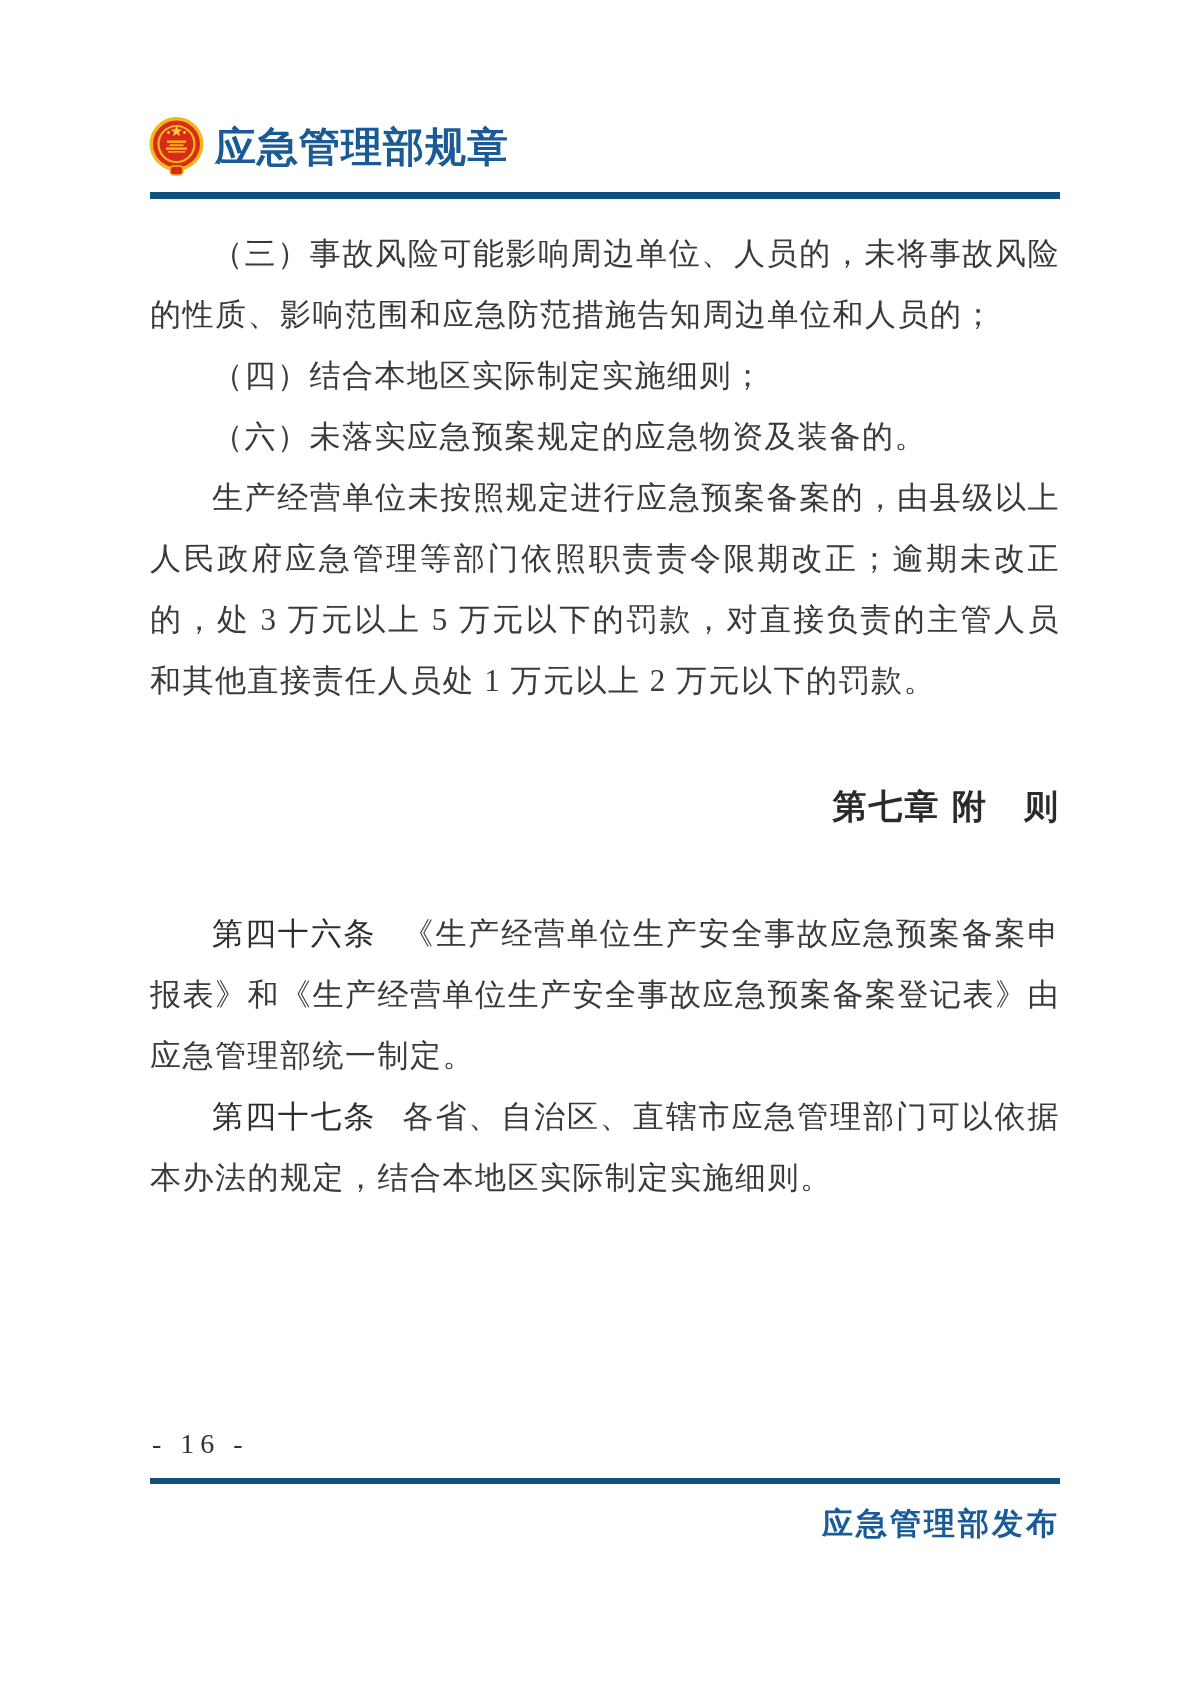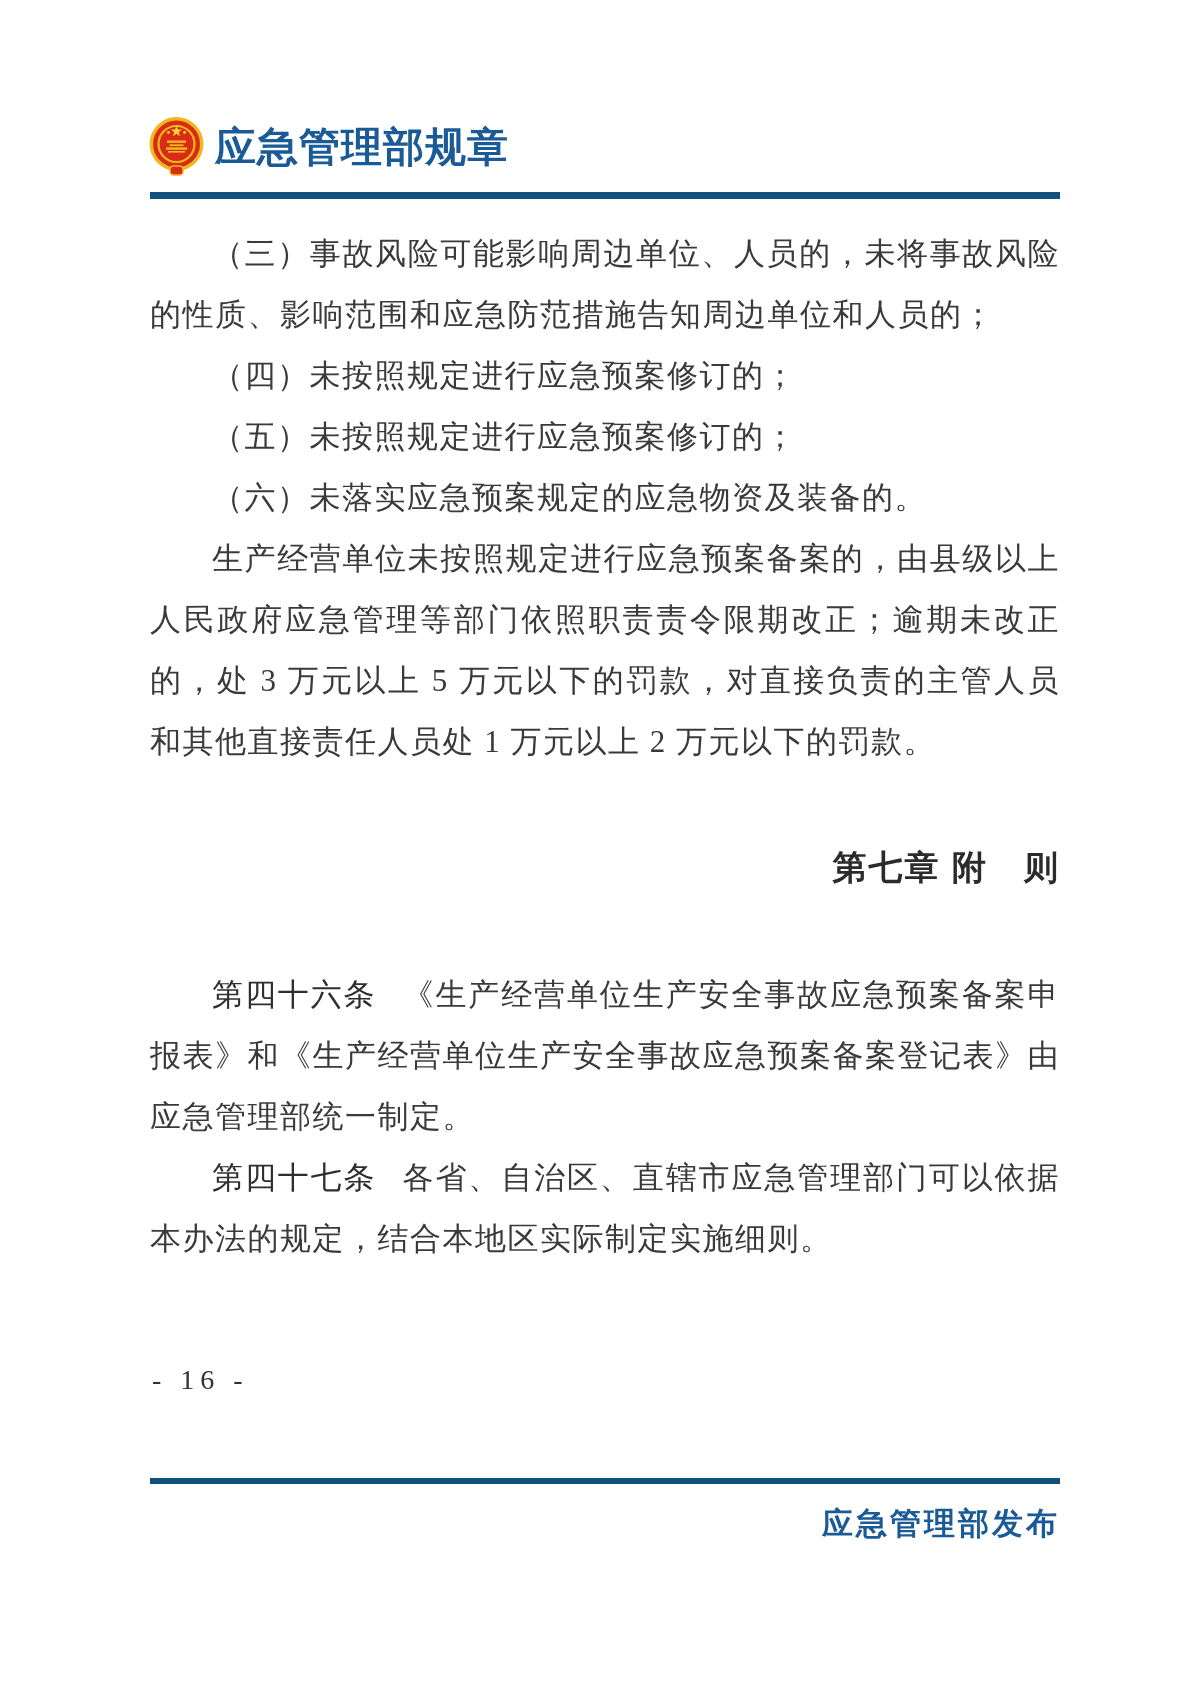--- a/index.html
+++ b/index.html
@@ -72,21 +72,21 @@
   }
   .article-number {
     font-family: "Liberation Sans", "DejaVu Sans", sans-serif;
     font-weight: 400;
     color: #2e2e2e;
     margin-right: 26px;
   }
   .page-number {
     position: absolute;
     left: 152px;
-    top: 1364px;
+    top: 1428px;
     font-size: 28px;
     letter-spacing: 6px;
     color: #333333;
   }
   .publisher {
     position: absolute;
     right: 130px;
     top: 1503px;
     font-family: "Liberation Sans", "DejaVu Sans", sans-serif;
     font-weight: 700;
@@ -114,22 +114,21 @@
       <rect x="20" y="36" width="17" height="1.6" fill="#eeb91c"></rect>
       <rect x="22" y="51" width="13" height="9" rx="3.5" fill="#d92b18" stroke="#eeb91c" stroke-width="1.6"></rect>
     </svg>
     <div class="header-title">应急管理部规章</div>
   </div>
 
   <div class="rule rule-top"></div>
 
   <div class="content">
     <p class="body-par">（三）事故风险可能影响周边单位、人员的，未将事故风险的性质、影响范围和应急防范措施告知周边单位和人员的；</p>
-    <p class="body-par">（四）未按照规定进行应急预案修订的；</p>
-    <p class="body-par">（五）未按照规定进行应急预案修订的；</p>
+    <p class="body-par">（四）结合本地区实际制定实施细则；</p>
     <p class="body-par">（六）未落实应急预案规定的应急物资及装备的。</p>
     <p class="body-par">生产经营单位未按照规定进行应急预案备案的，由县级以上人民政府应急管理等部门依照职责责令限期改正；逾期未改正的，处 3 万元以上 5 万元以下的罚款，对直接负责的主管人员和其他直接责任人员处 1 万元以上 2 万元以下的罚款。</p>
 
     <h2 class="chapter-heading">第七章 附　则</h2>
 
     <p class="body-par"><span class="article-number">第四十六条</span><span>《生产经营单位生产安全事故应急预案备案申报表》和《生产经营单位生产安全事故应急预案备案登记表》由应急管理部统一制定。</span></p>
     <p class="body-par"><span class="article-number">第四十七条</span><span>各省、自治区、直辖市应急管理部门可以依据本办法的规定，结合本地区实际制定实施细则。</span></p>
   </div>
 
   <div class="page-number">- 16 -</div>

